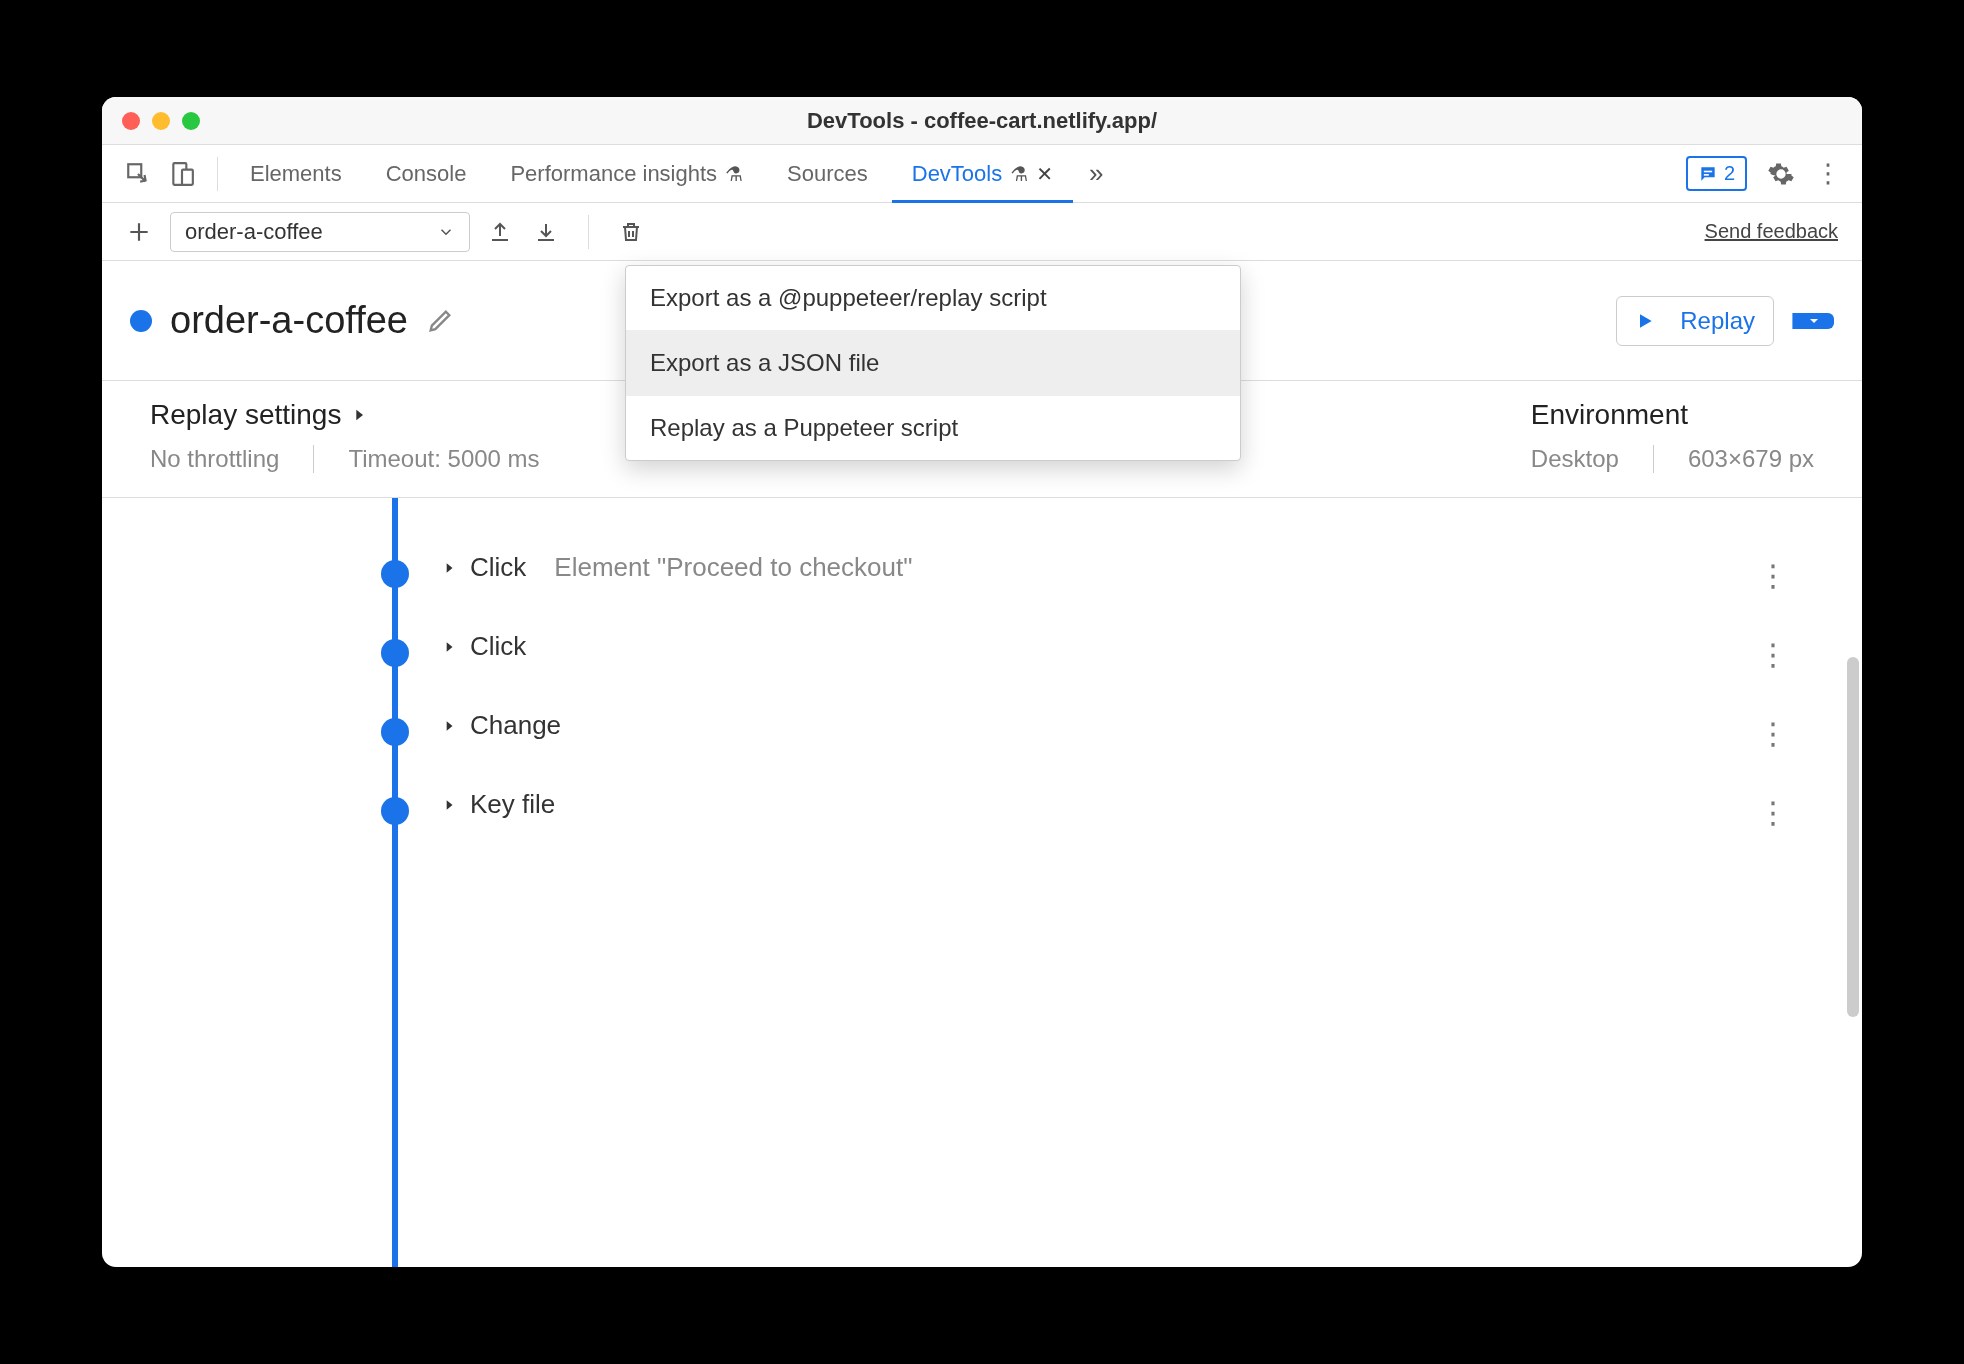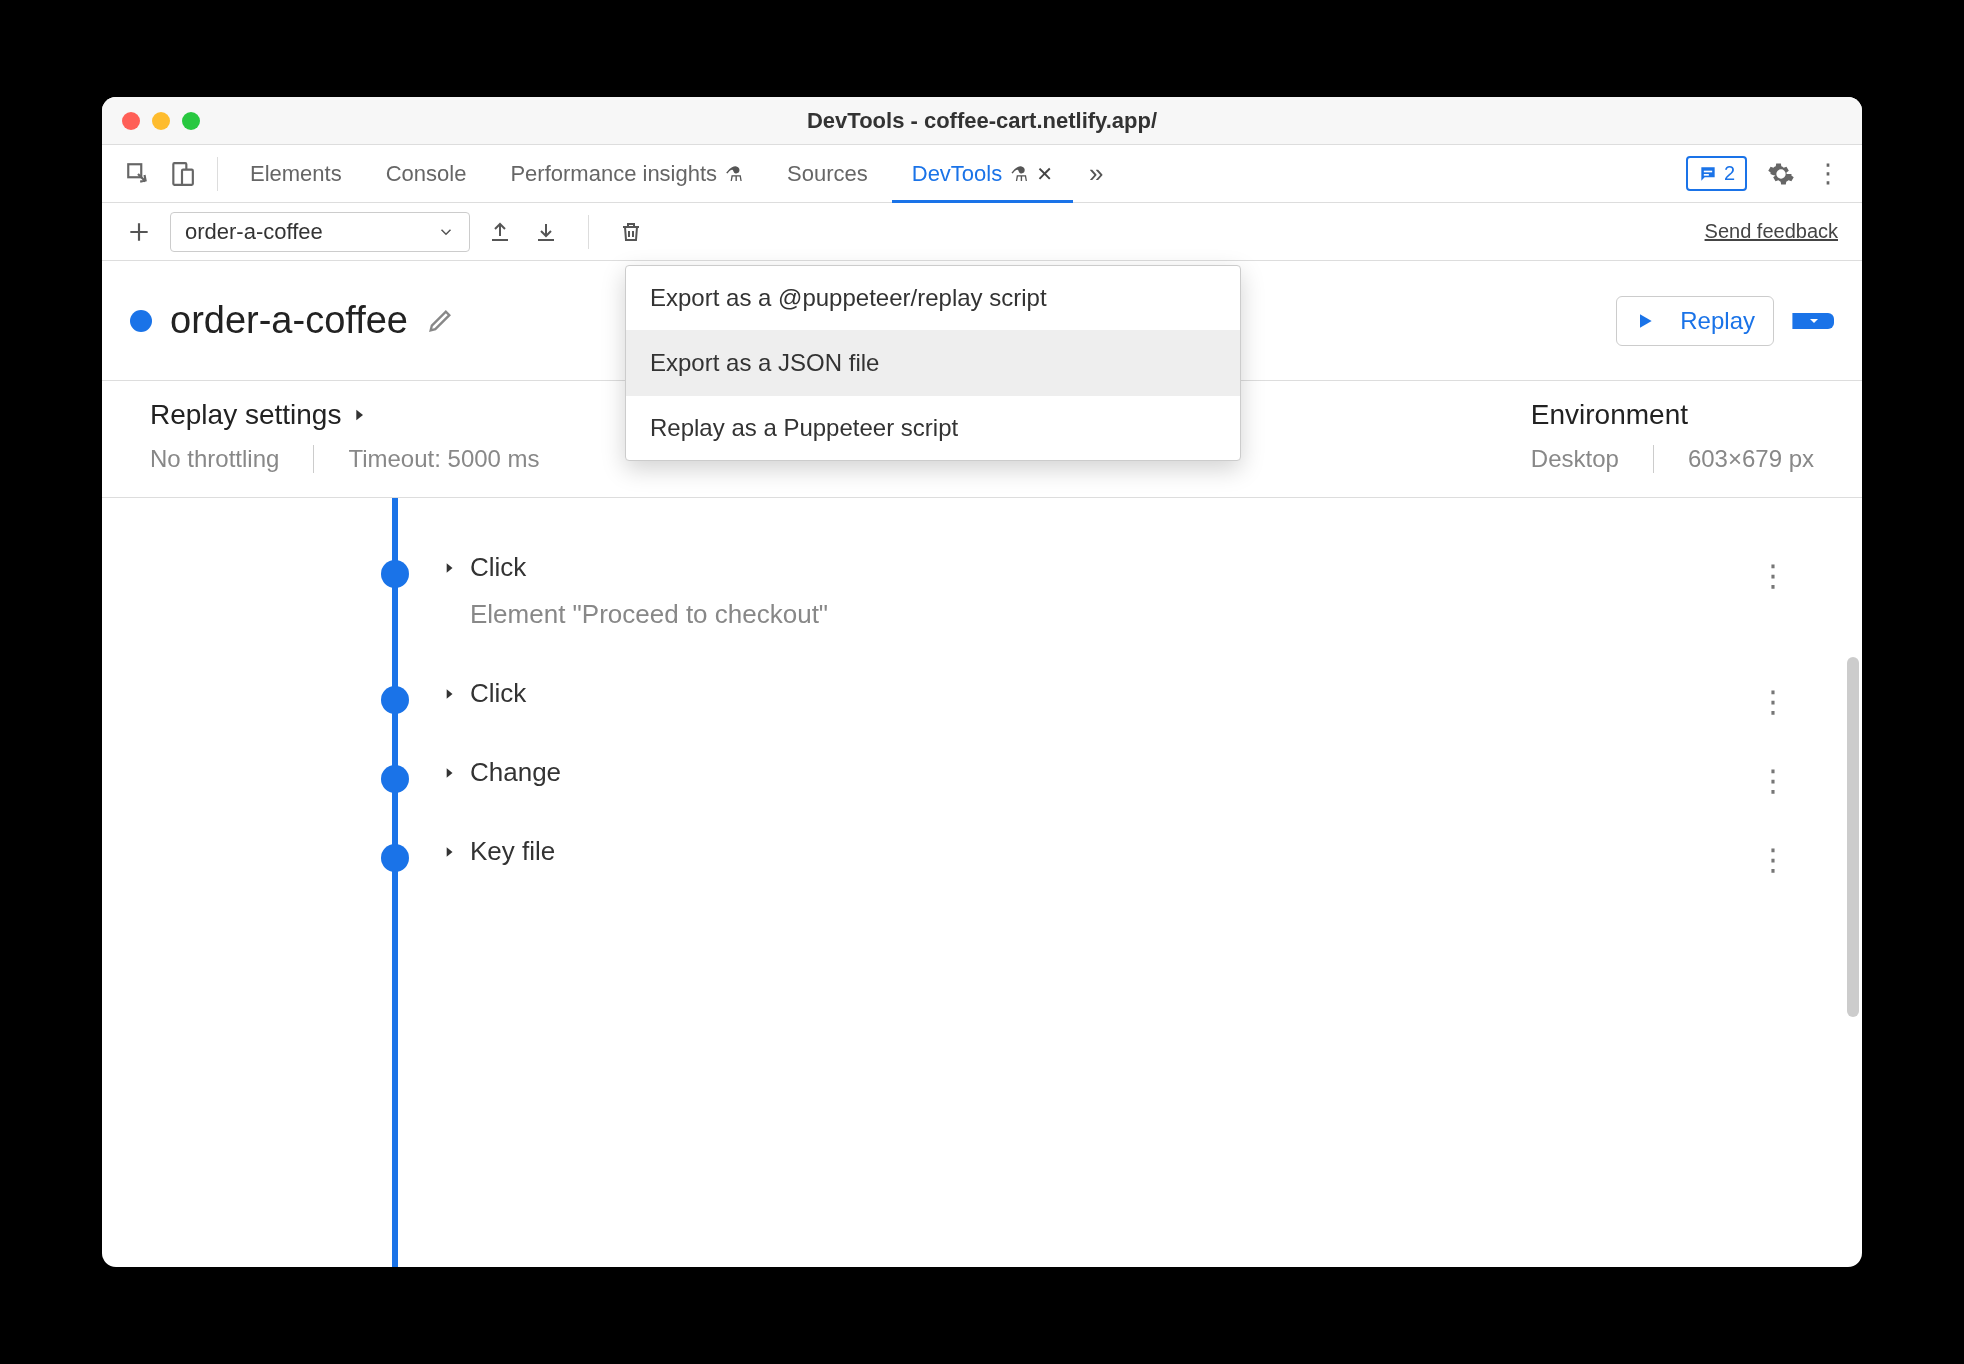--- a/index.html
+++ b/index.html
@@ -159,21 +159,21 @@
     .step-dot {
       position: absolute;
       left: 279px;
       top: 32px;
       width: 28px; height: 28px;
       border-radius: 50%;
       background: #1a73e8;
     }
     .step-content {
       margin-left: 340px;
-      display: flex; flex-direction: column; gap: 16px;
+      display: flex; flex-direction: row; gap: 0;
     }
     .step-label-row { display: flex; align-items: center; gap: 14px; }
     .step-caret { color: #333; }
     .step-label { font-size: 26px; color: #333; }
     .step-detail { font-size: 26px; color: #888; margin-left: 28px; }
     .step-kebab { position: absolute; right: 34px; top: 30px; color: #777; font-size: 30px; }
     
     .export-menu {
       position: absolute;
       left: 523px;

